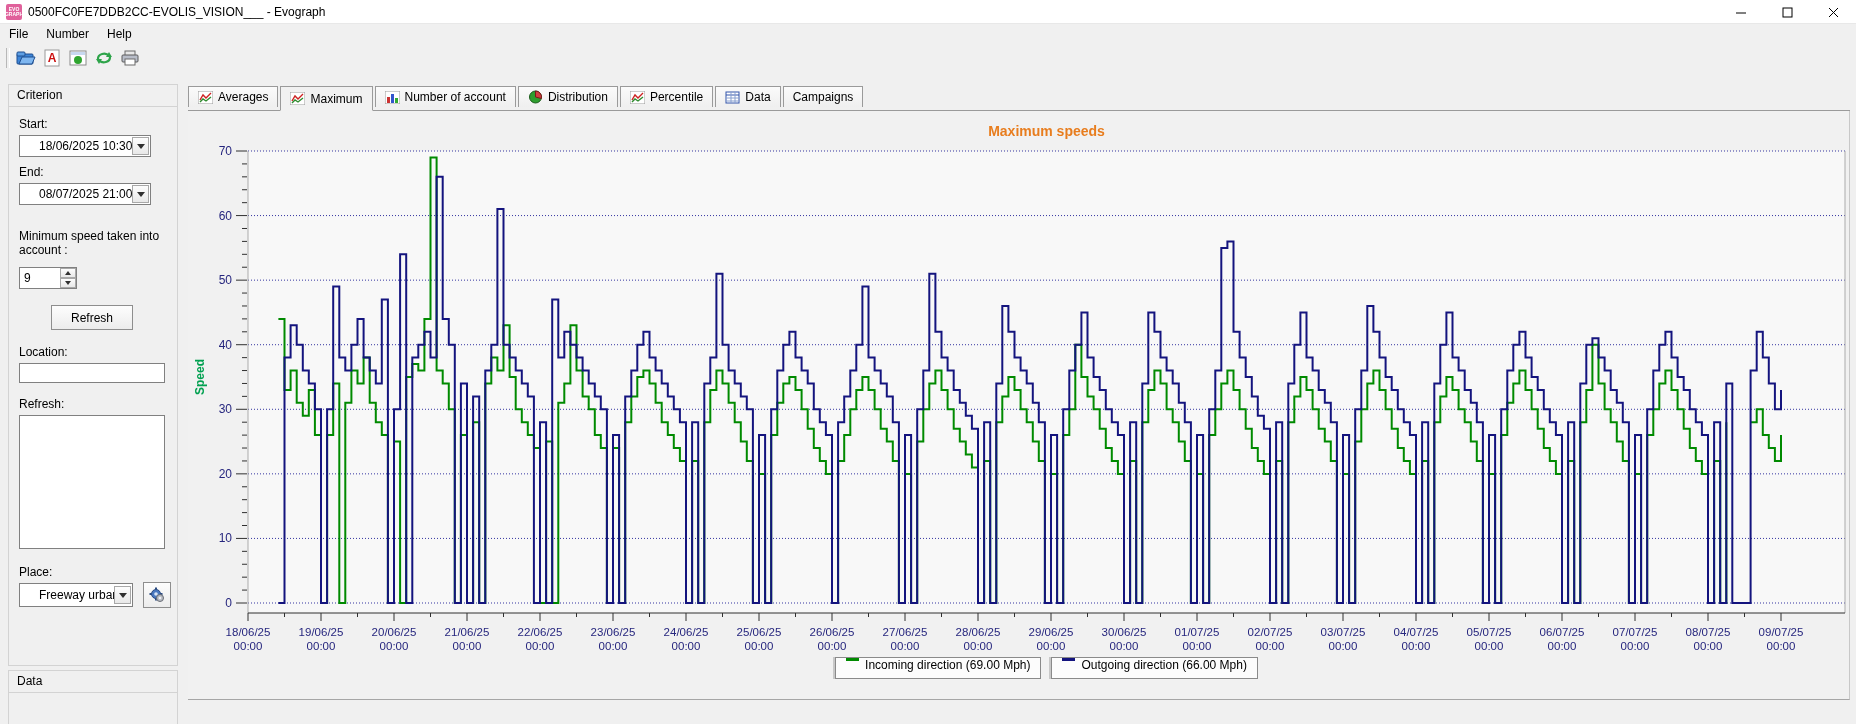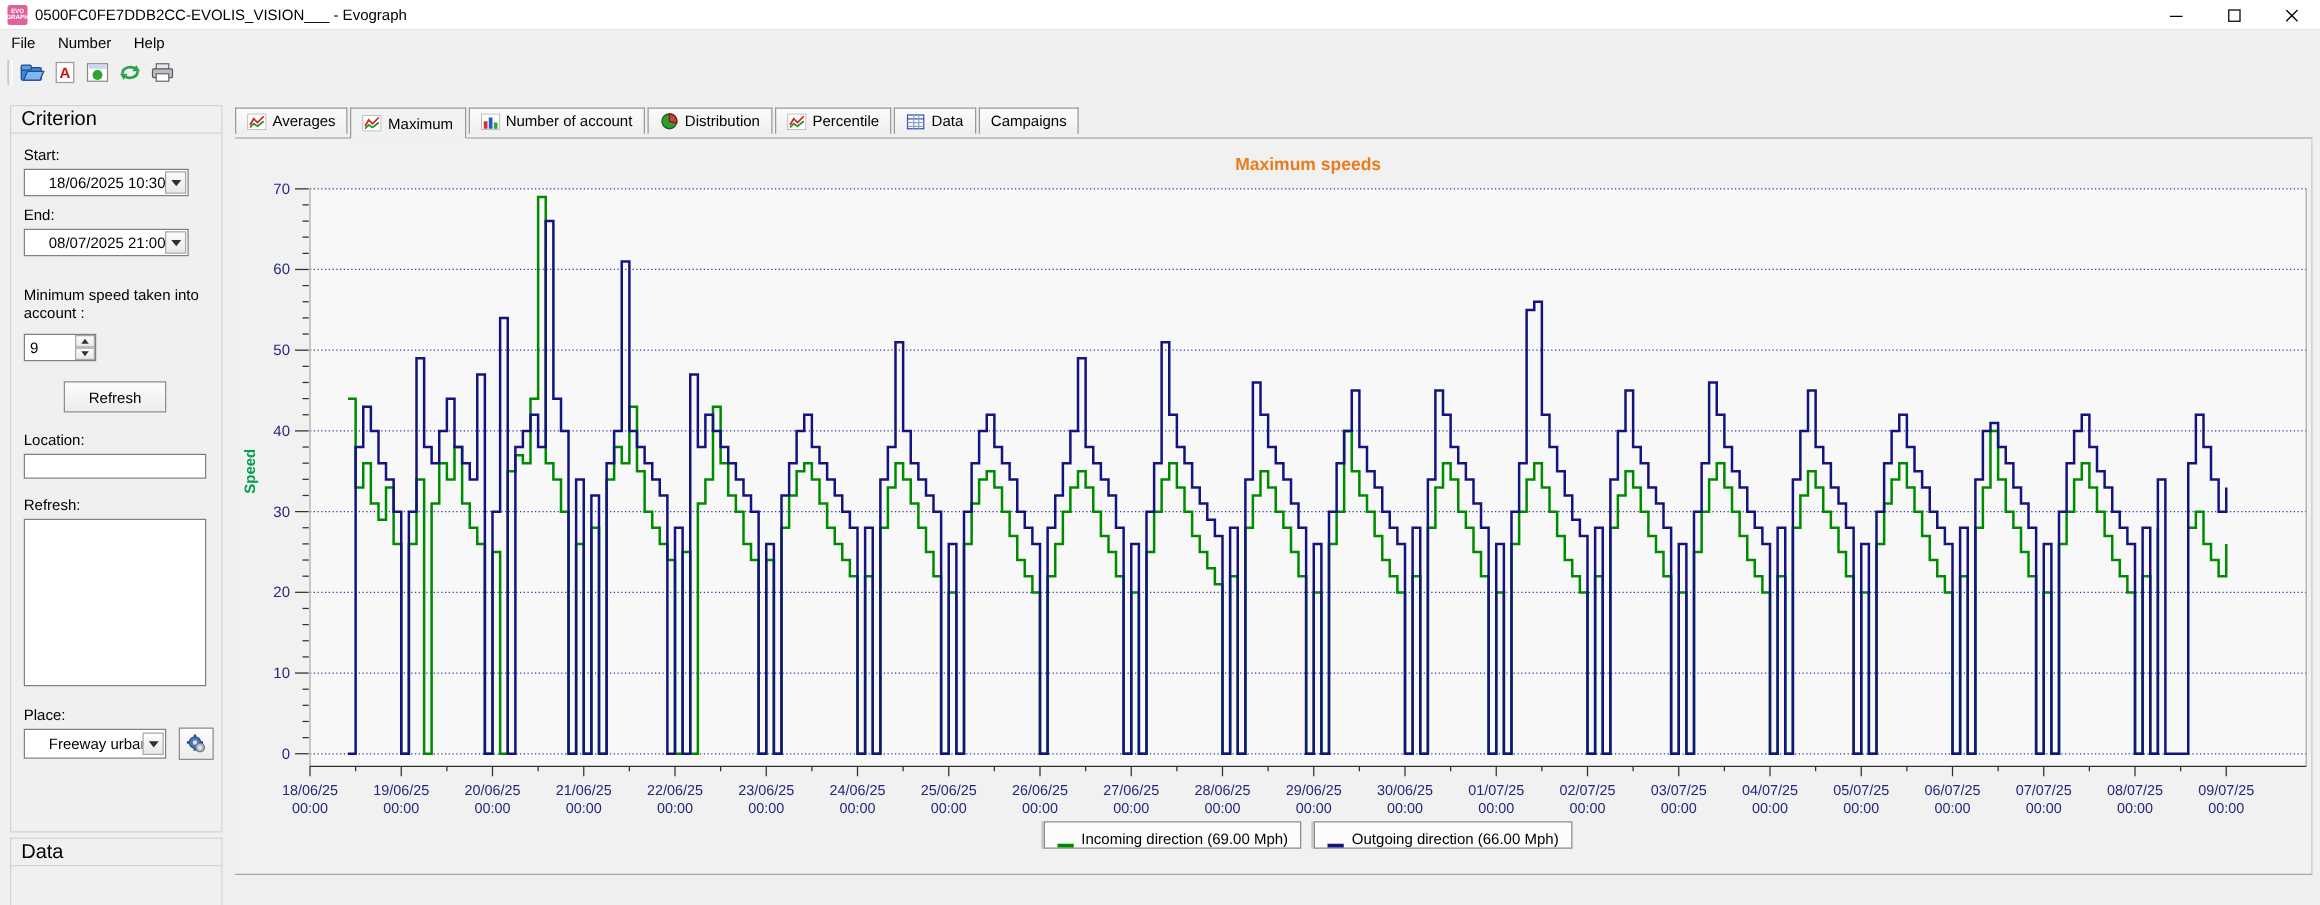--- a/index.html
+++ b/index.html
@@ -15,21 +15,21 @@
   .win-controls { position:absolute; right:0; top:0; height:24px; display:flex; }
   .win-btn { width:46px; height:24px; display:flex; align-items:center; justify-content:center; }
   .menubar { position:absolute; left:0; top:24px; width:1856px; height:20px;
     background:#F0F0F0; display:flex; align-items:center; }
   .menu-item { padding:2px 9px; font-size:12px; }
   .toolbar { position:absolute; left:0; top:44px; width:1856px; height:28px;
     background:#F0F0F0; display:flex; align-items:center; }
   .tb-sep { width:4px; height:20px; border-left:1px solid #B8B8B8; border-right:1px solid #FFF; margin:0 4px 0 6px; }
   .tb-btn { width:24px; height:24px; display:flex; align-items:center; justify-content:center; margin-right:2px; }
   .sidebar-box { position:absolute; background:#F0F0F0; border:1px solid #D3D3D3; }
-  .box-caption { height:22px; line-height:21px; padding-left:8px; font-size:16px;
+  .box-caption { height:22px; line-height:21px; padding-left:8px; font-size:12px;
     border-bottom:1px solid #D3D3D3; color:#000; }
   .fld-label { position:absolute; font-size:12px; color:#000; }
   .combo { position:absolute; height:22px; background:#fff; border:1px solid #808080;
     display:flex; align-items:center; }
   .combo .val { flex:1; padding-left:19px; font-size:12px; white-space:nowrap; overflow:hidden; }
   .combo .drop { width:17px; height:18px; margin-right:1px; background:linear-gradient(#FDFDFD,#E8E8E8);
     border:1px solid #A8A8A8; display:flex; align-items:center; justify-content:center; }
   .tri-down { width:0; height:0; border-left:4px solid transparent; border-right:4px solid transparent;
     border-top:5px solid #303030; }
   .txt-input { position:absolute; background:#fff; border:1px solid #808080; font-size:12px; padding:1px 3px;
@@ -52,21 +52,21 @@
     border:1px solid #9A9A9A; border-bottom:none; background:linear-gradient(#FBFBFB,#EFEFEF);
     margin-right:2px; font-size:12px; position:relative; }
   .tab.active { height:25px; background:#F1F1F1; z-index:3; margin-bottom:-1px; border-bottom:1px solid #F1F1F1; }
   .chart-page { position:absolute; left:188px; top:111px; width:1662px; height:589px;
     background:#F1F1F1; border-bottom:1px solid #A6A6A6; border-right:1px solid #C8C8C8; }
   .chart-title { position:absolute; left:60px; top:12px; width:1597px; text-align:center;
     font-weight:bold; font-size:14px; }
   .legend-row { position:absolute; left:60px; top:546px; width:1597px; display:flex;
     justify-content:center; gap:10px; }
   .legend-item { background:#FCFCFC; border:1px solid #8A8A8A; box-shadow:-2px 0 0 #C8C8C8;
-    height:22px; display:flex; align-items:flex-end; gap:6px; padding:0 10px; font-size:12px; }
+    height:22px; display:flex; align-items:flex-start; gap:6px; padding:0 10px; font-size:12px; }
   .legend-dash { width:13px; height:3px; }
 </style>
 </head>
 <body>
 
 <div class="titlebar">
   <div class="app-icon">EVO GRAPH</div>
   <div class="title-text">0500FC0FE7DDB2CC-EVOLIS_VISION___ - Evograph</div>
   <div class="win-controls">
     <div class="win-btn">

